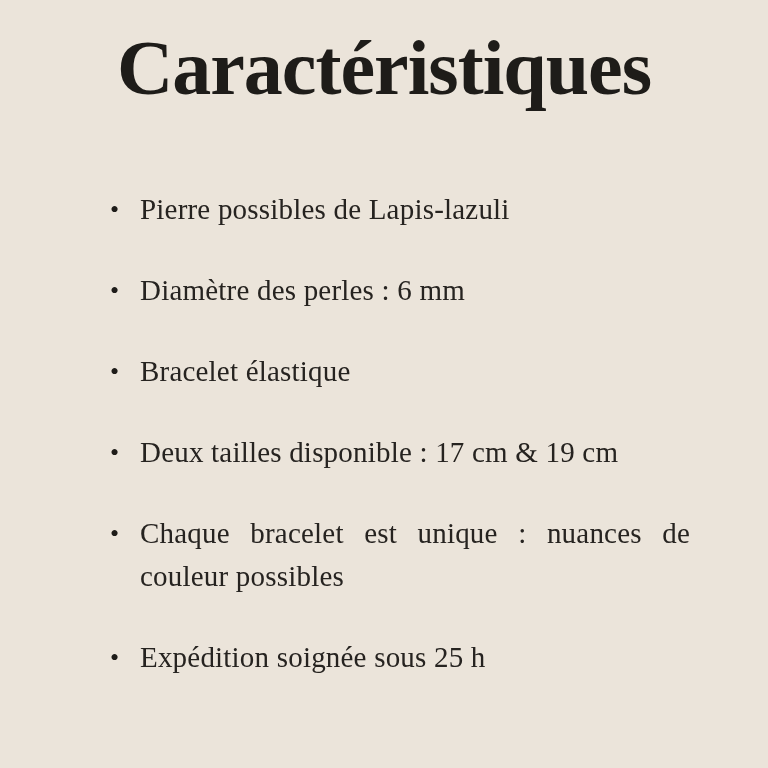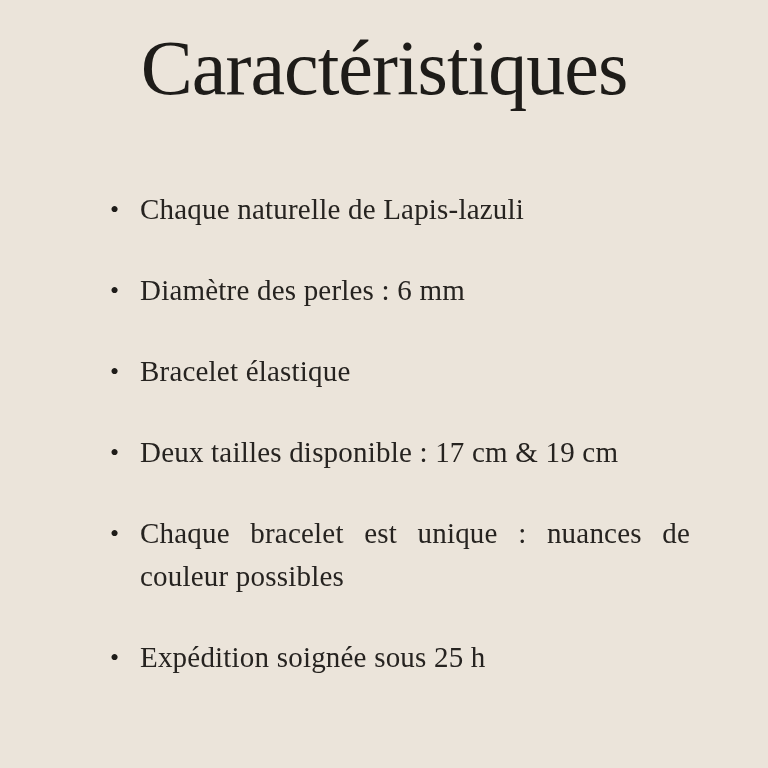--- a/index.html
+++ b/index.html
@@ -17,21 +17,21 @@
   .slide {
     width: 768px;
     height: 768px;
     box-sizing: border-box;
     padding-top: 22px;
   }
   h1.title {
     margin: 0;
     text-align: center;
     font-family: "Liberation Serif", serif;
-    font-weight: 400;
+    font-weight: 700;
     font-size: 78px;
     line-height: 1.18;
     letter-spacing: -1px;
     color: #1E1C19;
   }
   ul.features {
     list-style: none;
     margin: 74px 0 0 0;
     padding: 0 78px 0 104px;
   }
@@ -67,21 +67,21 @@
 <body>
 
 <div class="slide">
 
   <h1 class="title">Caractéristiques</h1>
 
   <ul class="features">
 
     <li>
       <span class="bullet">•</span>
-      <span class="feature-text">Chaque naturelle de Lapis-lazuli</span>
+      <span class="feature-text">Pierre possibles de Lapis-lazuli</span>
     </li>
 
     <li>
       <span class="bullet">•</span>
       <span class="feature-text">Diamètre des perles : 6 mm</span>
     </li>
 
     <li>
       <span class="bullet">•</span>
       <span class="feature-text">Bracelet élastique</span>

